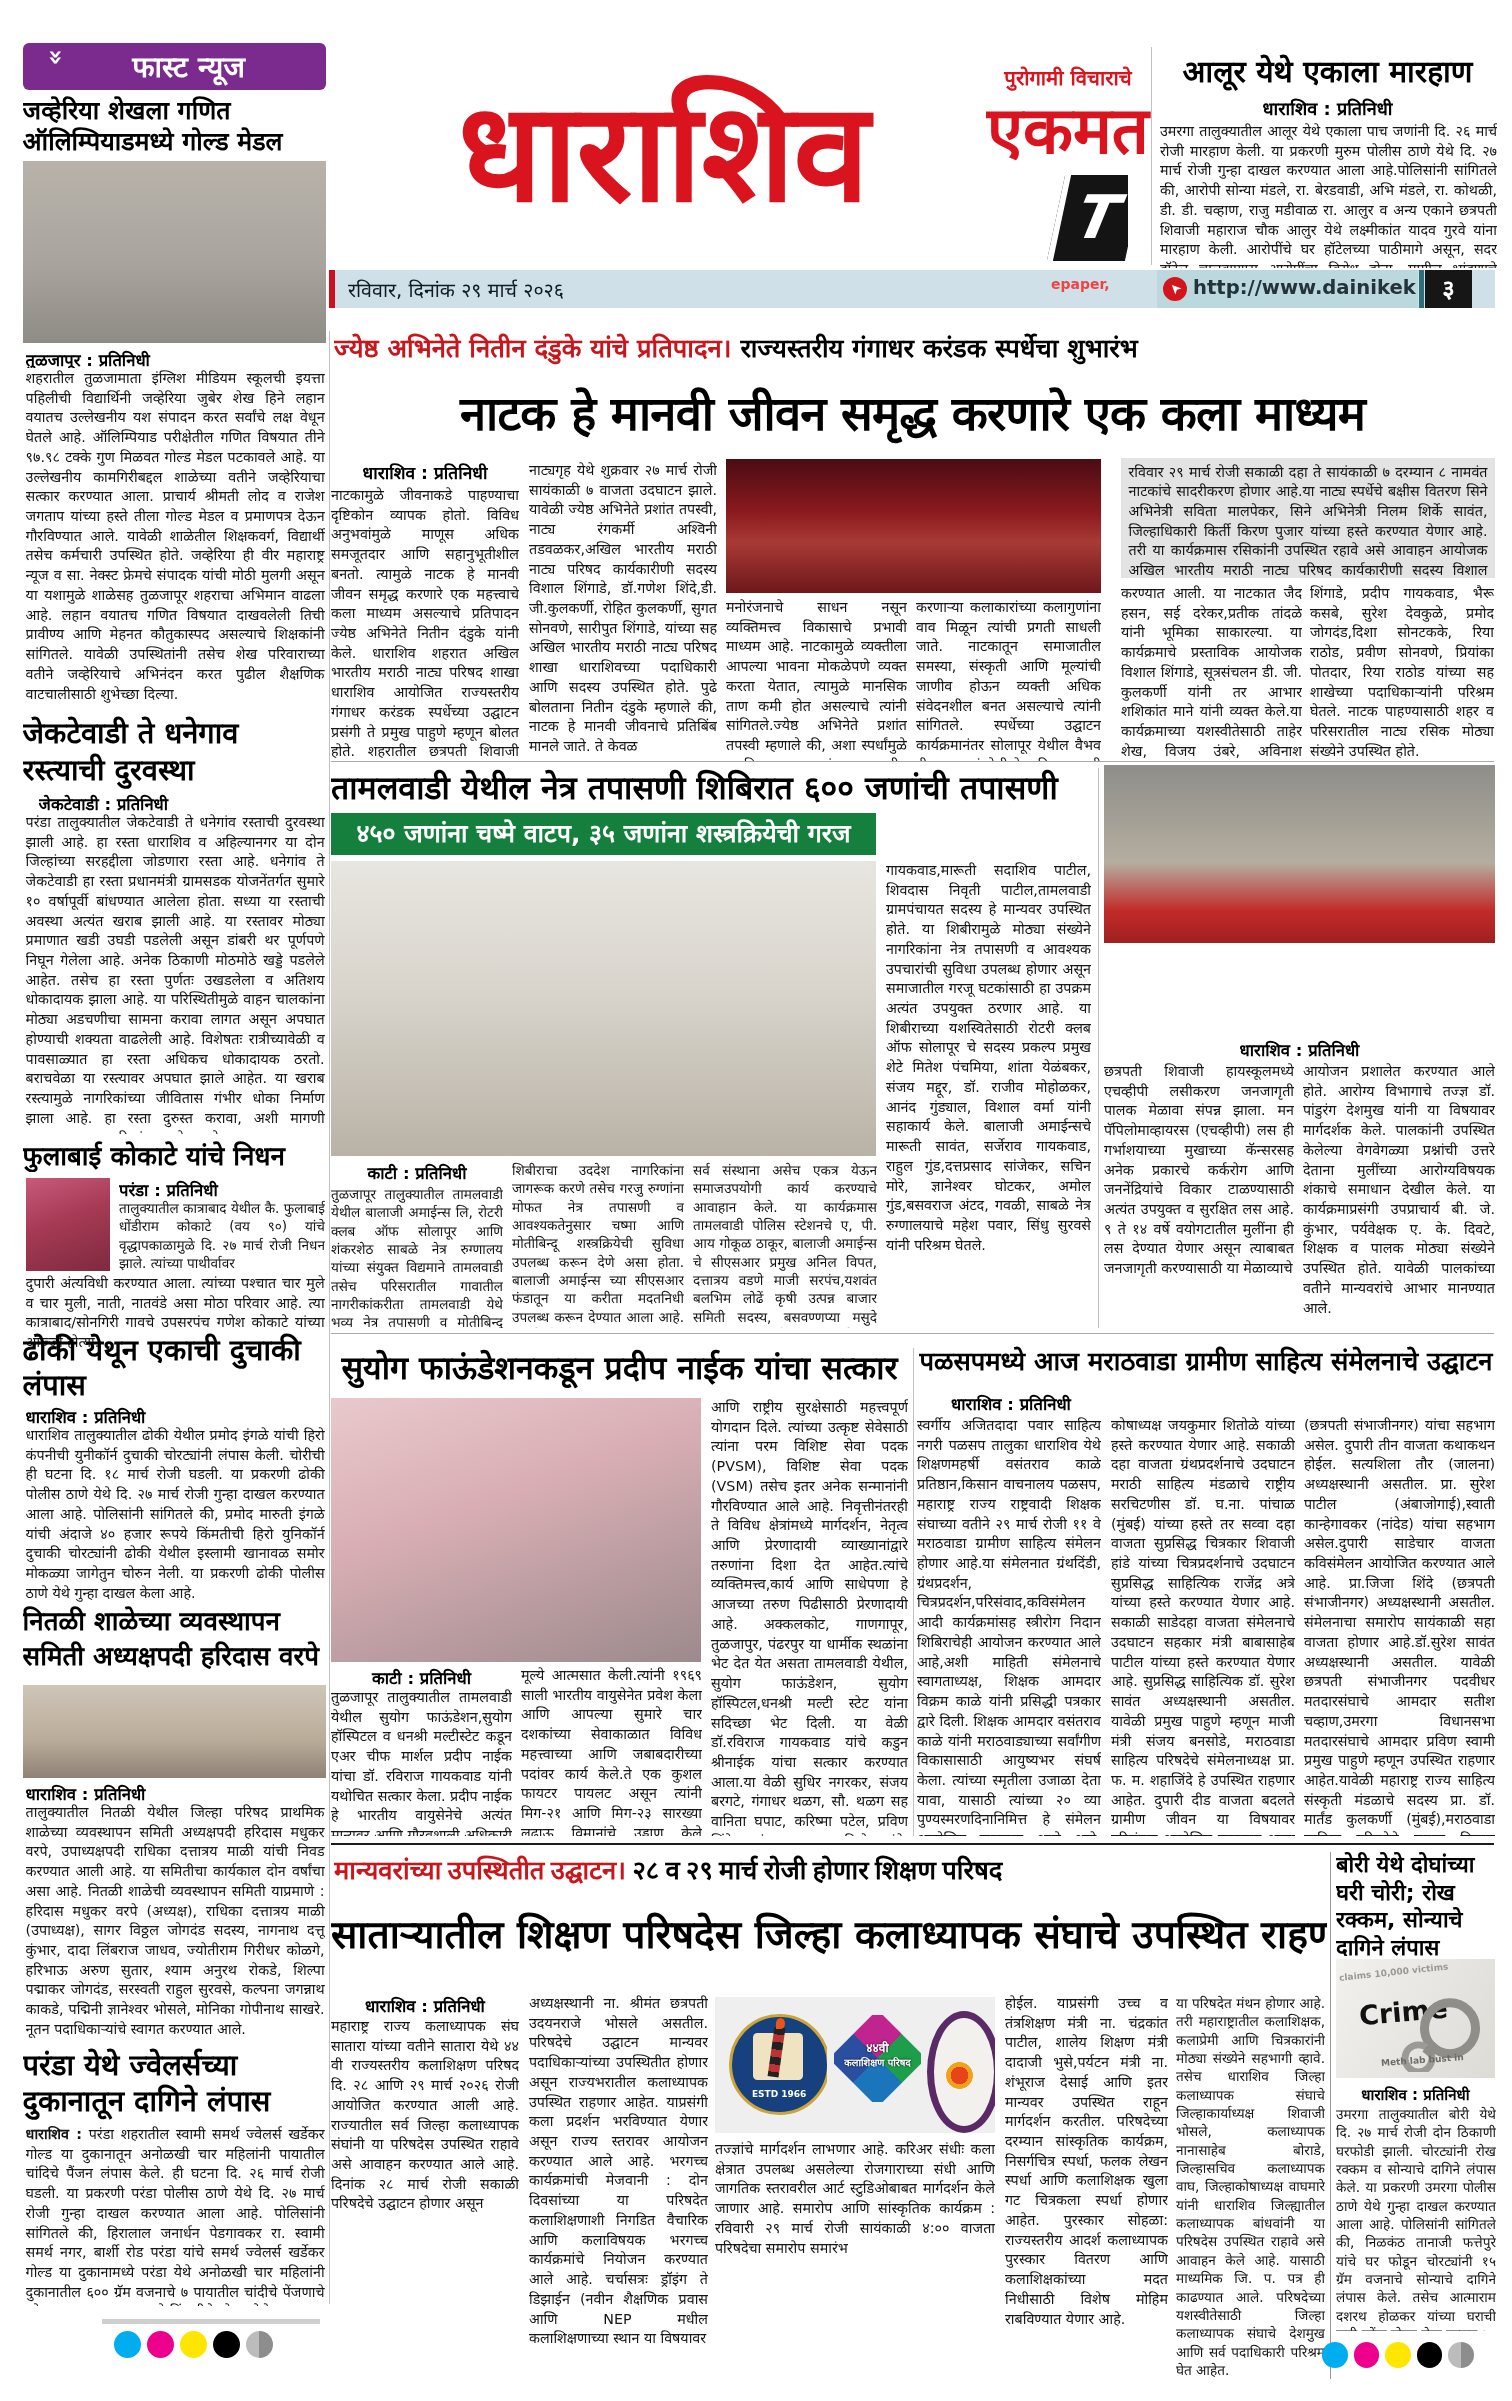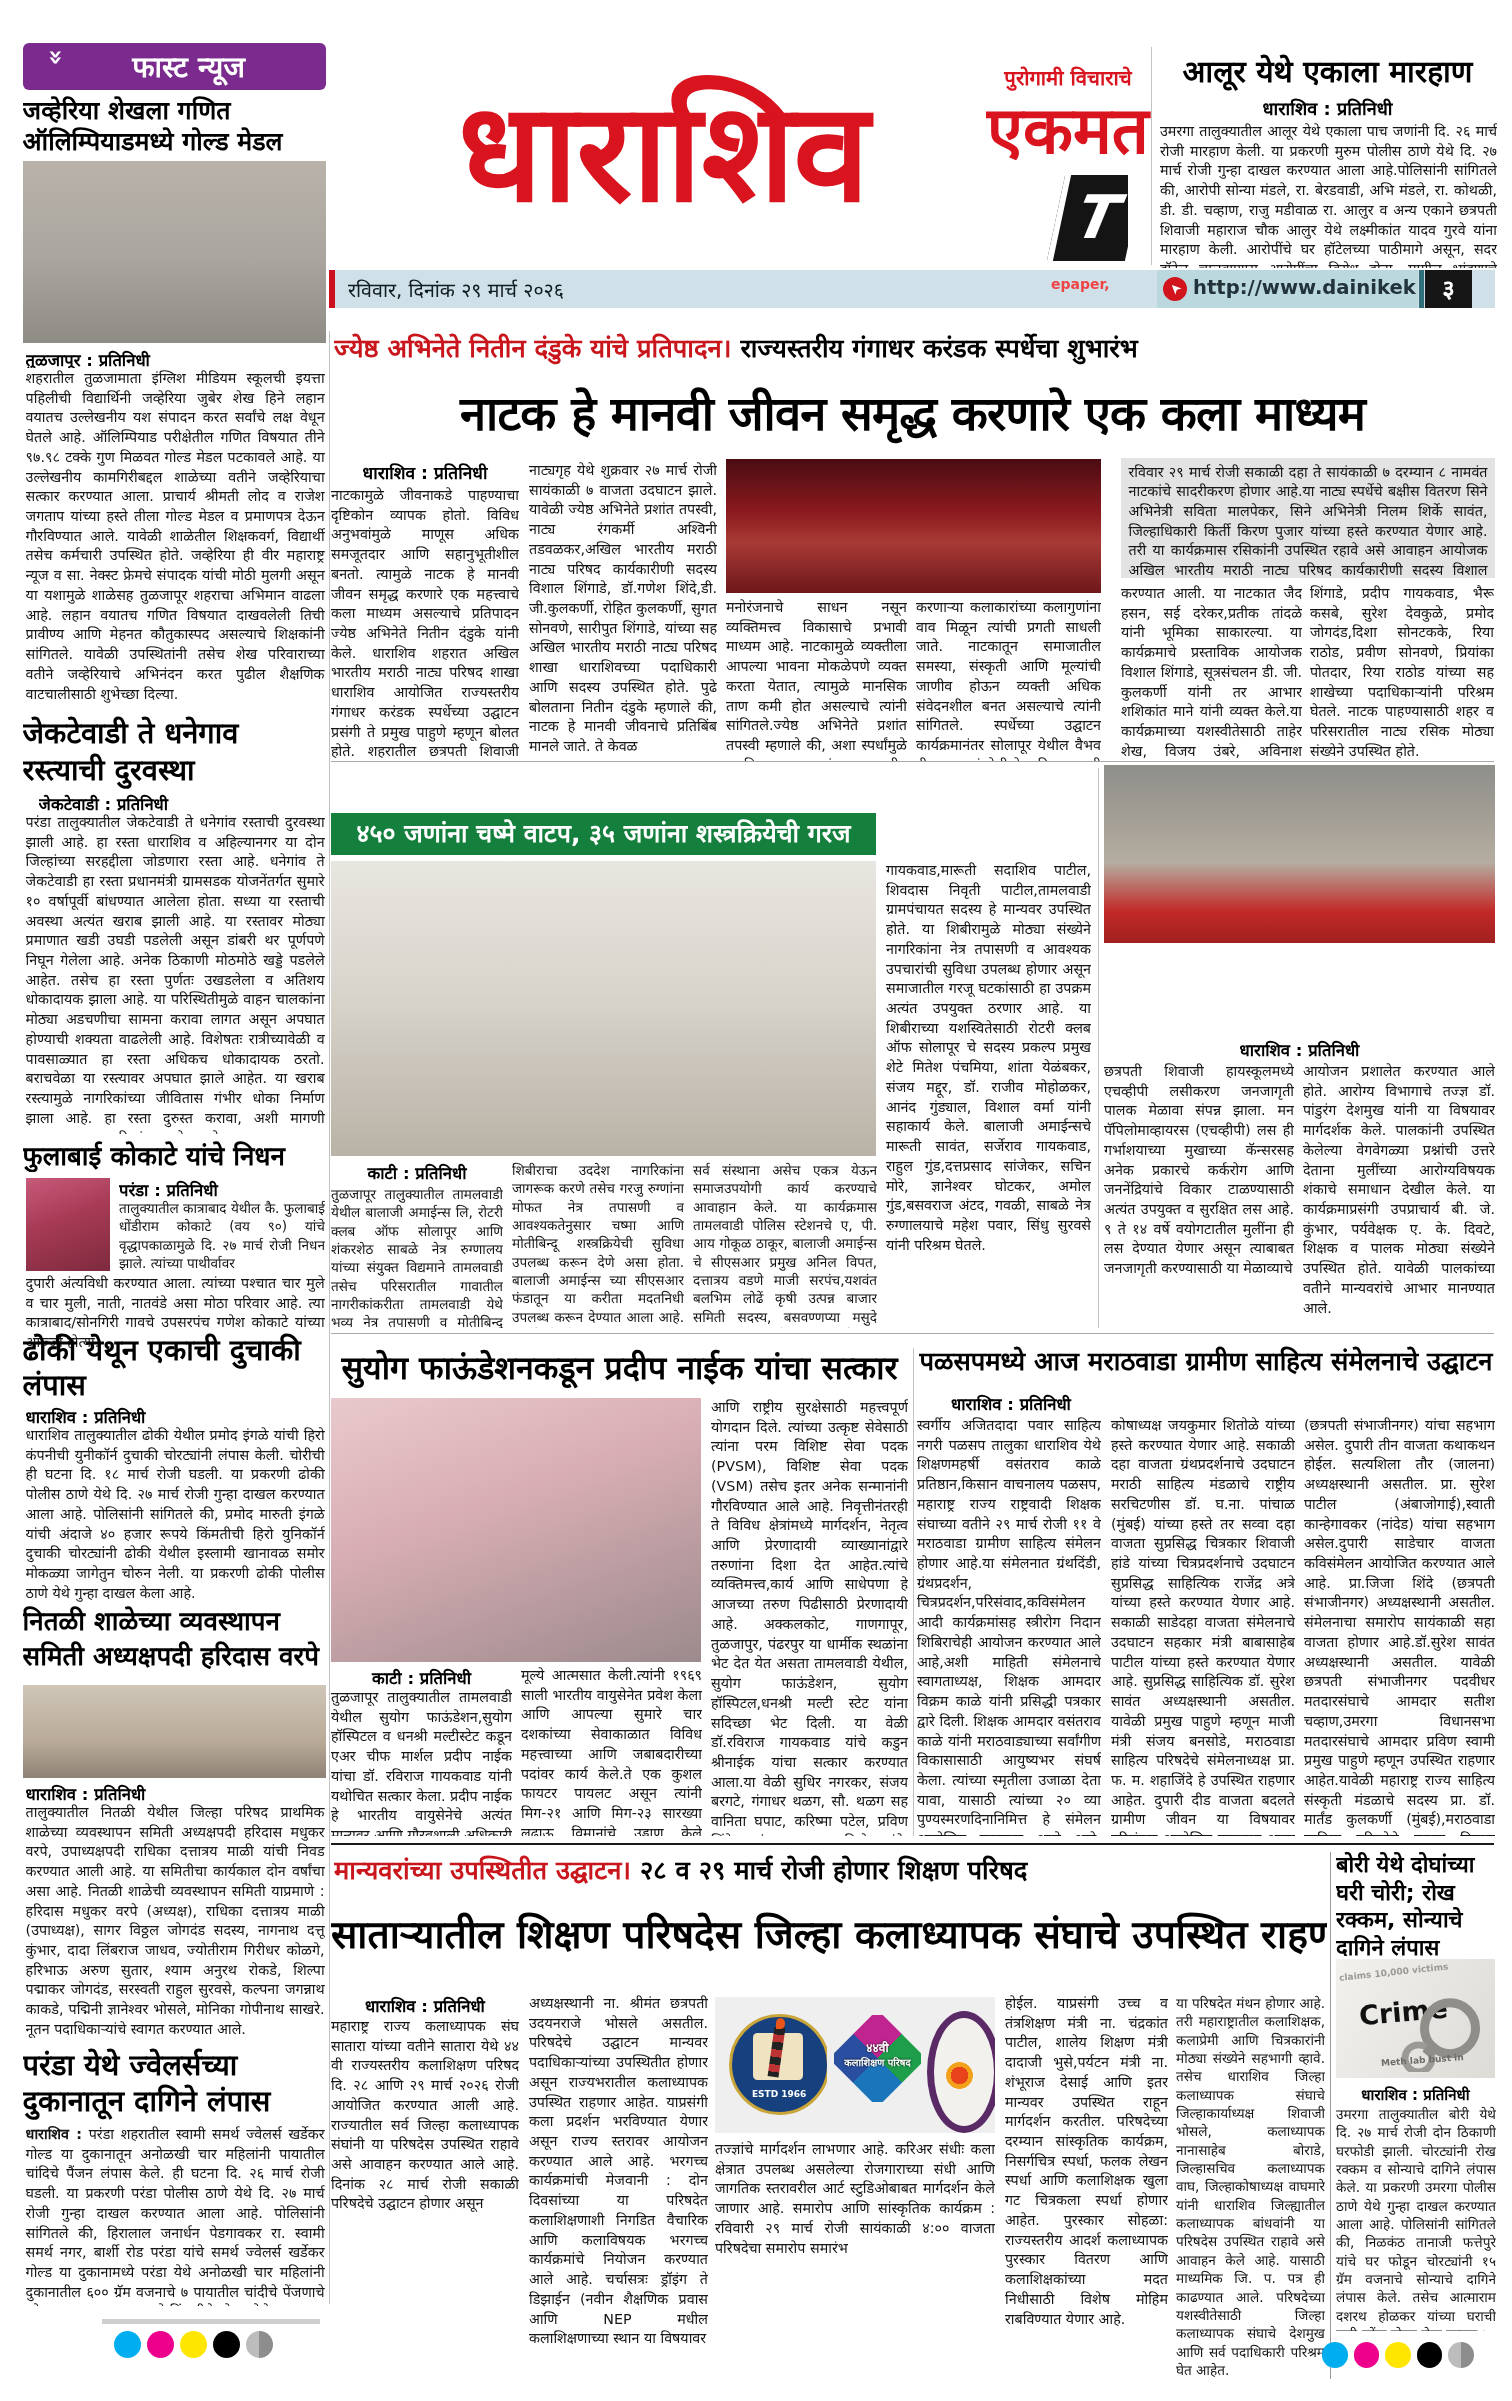--- a/index.html
+++ b/index.html
@@ -93,20 +93,21 @@
   <div class="abs body" style="left:331px;top:486px;width:188px;height:274px;">नाटकामुळे जीवनाकडे पाहण्याचा दृष्टिकोन व्यापक होतो. विविध अनुभवांमुळे माणूस अधिक समजूतदार आणि सहानुभूतीशील बनतो. त्यामुळे नाटक हे मानवी जीवन समृद्ध करणारे एक महत्त्वाचे कला माध्यम असल्याचे प्रतिपादन ज्येष्ठ अभिनेते नितीन दंडुके यांनी केले. धाराशिव शहरात अखिल भारतीय मराठी नाट्य परिषद शाखा धाराशिव आयोजित राज्यस्तरीय गंगाधर करंडक स्पर्धेच्या उद्घाटन प्रसंगी ते प्रमुख पाहुणे म्हणून बोलत होते. शहरातील छत्रपती शिवाजी महाराज</div>
   <div class="abs body" style="left:529px;top:461px;width:188px;height:300px;">नाट्यगृह येथे शुक्रवार २७ मार्च रोजी सायंकाळी ७ वाजता उदघाटन झाले. यावेळी ज्येष्ठ अभिनेते प्रशांत तपस्वी, नाट्य रंगकर्मी अश्विनी तडवळकर,अखिल भारतीय मराठी नाट्य परिषद कार्यकारीणी सदस्य विशाल शिंगाडे, डॉ.गणेश शिंदे,डी. जी.कुलकर्णी, रोहित कुलकर्णी, सुगत सोनवणे, सारीपुत शिंगाडे, यांच्या सह अखिल भारतीय मराठी नाट्य परिषद शाखा धाराशिवच्या पदाधिकारी आणि सदस्य उपस्थित होते. पुढे बोलताना नितीन दंडुके म्हणाले की, नाटक हे मानवी जीवनाचे प्रतिबिंब मानले जाते. ते केवळ</div>
   <div class="abs photo" style="left:726px;top:459px;width:375px;height:134px;background:linear-gradient(180deg,#4a0c12 0%,#8c1a1f 40%,#a83a35 62%,#6e171b 100%);"></div>
   <div class="abs body" style="left:726px;top:598px;width:181px;height:163px;">मनोरंजनाचे साधन नसून व्यक्तिमत्त्व विकासाचे प्रभावी माध्यम आहे. नाटकामुळे व्यक्तीला आपल्या भावना मोकळेपणे व्यक्त करता येतात, त्यामुळे मानसिक ताण कमी होत असल्याचे त्यांनी सांगितले.ज्येष्ठ अभिनेते प्रशांत तपस्वी म्हणाले की, अशा स्पर्धांमुळे स्थानिक कलाकारांना व्यासपीठ उपलब्ध होते. रंगभूमीवर काम</div>
   <div class="abs body" style="left:916px;top:598px;width:185px;height:163px;">करणाऱ्या कलाकारांच्या कलागुणांना वाव मिळून त्यांची प्रगती साधली जाते. नाटकातून समाजातील समस्या, संस्कृती आणि मूल्यांची जाणीव होऊन व्यक्ती अधिक संवेदनशील बनत असल्याचे त्यांनी सांगितले. स्पर्धेच्या उद्घाटन कार्यक्रमानंतर सोलापूर येथील वैभव दीप नाट्य संस्थेची प्रेम की यातना ही एकांकिका सादर</div>
   <div class="abs body" style="left:1121px;top:458px;width:359px;height:111px;background:#e3e3e3;padding:4.5px 7.5px;">रविवार २९ मार्च रोजी सकाळी दहा ते सायंकाळी ७ दरम्यान ८ नामवंत नाटकांचे सादरीकरण होणार आहे.या नाट्य स्पर्धेचे बक्षीस वितरण सिने अभिनेत्री सविता मालपेकर, सिने अभिनेत्री निलम शिर्के सावंत, जिल्हाधिकारी किर्ती किरण पुजार यांच्या हस्ते करण्यात येणार आहे. तरी या कार्यक्रमास रसिकांनी उपस्थित रहावे असे आवाहन आयोजक अखिल भारतीय मराठी नाट्य परिषद कार्यकारीणी सदस्य विशाल शिंगाडे यांनी केले आहे.</div>
   <div class="abs body" style="left:1121px;top:584px;width:181px;height:176px;">करण्यात आली. या नाटकात जैद हसन, सई दरेकर,प्रतीक तांदळे यांनी भूमिका साकारल्या. या कार्यक्रमाचे प्रस्ताविक आयोजक विशाल शिंगाडे, सूत्रसंचलन डी. जी. कुलकर्णी यांनी तर आभार शशिकांत माने यांनी व्यक्त केले.या कार्यक्रमाच्या यशस्वीतेसाठी ताहेर शेख, विजय उंबरे, अविनाश बनसोडे, यशवंत शिंगाडे, सुमित</div>
   <div class="abs body" style="left:1310px;top:584px;width:184px;height:176px;">शिंगाडे, प्रदीप गायकवाड, भैरू कसबे, सुरेश देवकुळे, प्रमोद जोगदंड,दिशा सोनटकके, रिया राठोड, प्रवीण सोनवणे, प्रियांका पोतदार, रिया राठोड यांच्या सह शाखेच्या पदाधिकाऱ्यांनी परिश्रम घेतले. नाटक पाहण्यासाठी शहर व परिसरातील नाट्य रसिक मोठ्या संख्येने उपस्थित होते.</div>
   <div class="abs hline" style="left:331px;top:761px;width:1163px;height:0.8px;"></div>
 
+  <div class="abs head nowrap" style="left:331px;top:765px;width:762px;height:44px;font-size:32px;font-weight:900;">तामलवाडी येथील नेत्र तपासणी शिबिरात ६०० जणांची तपासणी</div>
   <div class="abs center" style="left:331px;top:813px;width:545px;height:42px;background:#15803d;color:#fff;font-size:25px;font-weight:700;line-height:42px;white-space:nowrap;">४५० जणांना चष्मे वाटप, ३५ जणांना शस्त्रक्रियेची गरज</div>
   <div class="abs photo" style="left:331px;top:861px;width:545px;height:295px;background:linear-gradient(180deg,#e8e6e0 0%,#d8d4cc 45%,#b9b2a6 100%);"></div>
   <div class="abs byline-c" style="left:331px;top:1161px;width:172px;height:21px;">काटी : प्रतिनिधी</div>
   <div class="abs body-sm" style="left:331px;top:1185px;width:172px;height:143px;">तुळजापूर तालुक्यातील तामलवाडी येथील बालाजी अमाईन्स लि, रोटरी क्लब ऑफ सोलापूर आणि शंकरशेठ साबळे नेत्र रुग्णालय यांच्या संयुक्त विद्यमाने तामलवाडी तसेच परिसरातील गावातील नागरीकांकरीता तामलवाडी येथे भव्य नेत्र तपासणी व मोतीबिन्दू शस्त्रकिया शिबिराचे आयोजन करण्यात आले. या मध्ये ६०० लाभार्थींनी तपासणी करून घेतली त्यामध्ये ९५ जणांना मोतीबिन्दू शस्त्रक्रियेची आवश्यकता असून ४५० जणांना चष्मे वाटप करण्यात आले. या</div>
   <div class="abs body-sm" style="left:512px;top:1161px;width:172px;height:167px;">शिबीराचा उददेश नागरिकांना जागरूक करणे तसेच गरजु रुग्णांना मोफत नेत्र तपासणी व आवश्यकतेनुसार चष्मा आणि मोतीबिन्दू शस्त्रक्रियेची सुविधा उपलब्ध करून देणे असा होता. बालाजी अमाईन्स च्या सीएसआर फंडातून या करीता मदतनिधी उपलब्ध करून देण्यात आला आहे. या शिबीराचे उद्घाटन मान्यवरांच्या हस्ते दिप प्रज्वलन करून तसेच सरस्वतीपूजन करून करण्यात आले. रोटरी क्लब ऑफ सोलापूरच्या अध्यक्ष रोटे.धनश्री केळकर यांनी उपस्थितांचे स्वागत केले आणि सामील झालेल्या</div>
   <div class="abs body-sm" style="left:693px;top:1161px;width:184px;height:167px;">सर्व संस्थाना असेच एकत्र येऊन समाजउपयोगी कार्य करण्याचे आवाहान केले. या कार्यक्रमास तामलवाडी पोलिस स्टेशनचे ए, पी. आय गोकूळ ठाकूर, बालाजी अमाईन्स चे सीएसआर प्रमुख अनिल विपत, दत्तात्रय वडणे माजी सरपंच,यशवंत बलभिम लोढें कृषी उत्पन्न बाजार समिती सदस्य, बसवण्णप्या मसुदे अध्यक्ष त्रंबकेश्वर शिक्षण संस्था,बालाजी अमाईन्सचे आर सुब्बाराव शास्त्री (जनरल मॅनेजर), ज्ञानेश्वर माळी माजी सरपंच,सुधीर पाटील, सुधीर बलभीम</div>
   <div class="abs body" style="left:886px;top:861px;width:205px;height:467px;">गायकवाड,मारूती सदाशिव पाटील, शिवदास निवृती पाटील,तामलवाडी ग्रामपंचायत सदस्य हे मान्यवर उपस्थित होते. या शिबीरामुळे मोठ्या संख्येने नागरिकांना नेत्र तपासणी व आवश्यक उपचारांची सुविधा उपलब्ध होणार असून समाजातील गरजू घटकांसाठी हा उपक्रम अत्यंत उपयुक्त ठरणार आहे. या शिबीराच्या यशस्वितेसाठी रोटरी क्लब ऑफ सोलापूर चे सदस्य प्रकल्प प्रमुख शेटे मितेश पंचमिया, शांता येळंबकर, संजय मद्दूर, डॉ. राजीव मोहोळकर, आनंद गुंड्याल, विशाल वर्मा यांनी सहाकार्य केले. बालाजी अमाईन्सचे मारूती सावंत, सर्जेराव गायकवाड, राहुल गुंड,दत्तप्रसाद सांजेकर, सचिन मोरे, ज्ञानेश्वर घोटकर, अमोल गुंड,बसवराज अंटद, गवळी, साबळे नेत्र रुग्णालयाचे महेश पवार, सिंधु सुरवसे यांनी परिश्रम घेतले.</div>
 
   <div class="abs vline" style="left:1098px;top:768px;width:0.8px;height:560px;"></div>
 
@@ -125,21 +126,21 @@
 
   <div class="abs vline" style="left:913px;top:1348px;width:0.8px;height:488px;"></div>
 
   <div class="abs head center nowrap" style="left:917px;top:1343px;width:578px;height:44px;font-size:25.6px;font-weight:900;">पळसपमध्ये आज मराठवाडा ग्रामीण साहित्य संमेलनाचे उद्घाटन</div>
   <div class="abs byline-c" style="left:917px;top:1392px;width:188px;height:21px;">धाराशिव : प्रतिनिधी</div>
   <div class="abs body" style="left:917px;top:1416px;width:184px;height:420px;">स्वर्गीय अजितदादा पवार साहित्य नगरी पळसप तालुका धाराशिव येथे शिक्षणमहर्षी वसंतराव काळे प्रतिष्ठान,किसान वाचनालय पळसप, महाराष्ट्र राज्य राष्ट्रवादी शिक्षक संघाच्या वतीने २९ मार्च रोजी ११ वे मराठवाडा ग्रामीण साहित्य संमेलन होणार आहे.या संमेलनात ग्रंथदिंडी, ग्रंथप्रदर्शन, चित्रप्रदर्शन,परिसंवाद,कविसंमेलन आदी कार्यक्रमांसह स्त्रीरोग निदान शिबिराचेही आयोजन करण्यात आले आहे,अशी माहिती संमेलनाचे स्वागताध्यक्ष, शिक्षक आमदार विक्रम काळे यांनी प्रसिद्धी पत्रकार द्वारे दिली. शिक्षक आमदार वसंतराव काळे यांनी मराठवाड्याच्या सर्वांगीण विकासासाठी आयुष्यभर संघर्ष केला. त्यांच्या स्मृतीला उजाळा देता यावा, यासाठी त्यांच्या २० व्या पुण्यस्मरणदिनानिमित्त हे संमेलन आयोजित करण्यात आले आहे. सुप्रसिद्ध साहित्यिक डॉ. सुरेश सावंत (नांदेड) हे संमेलनाध्यक्ष आहेत.२९ मार्चला सकाळी आठ वाजता ग्रंथदिंडीचे उदघाटन श्री शिवाजी शिक्षण प्रसारक मंडळ बार्शीचे</div>
   <div class="abs body" style="left:1111px;top:1416px;width:184px;height:420px;">कोषाध्यक्ष जयकुमार शितोळे यांच्या हस्ते करण्यात येणार आहे. सकाळी दहा वाजता ग्रंथप्रदर्शनाचे उदघाटन मराठी साहित्य मंडळाचे राष्ट्रीय सरचिटणीस डॉ. घ.ना. पांचाळ (मुंबई) यांच्या हस्ते तर सव्वा दहा वाजता सुप्रसिद्ध चित्रकार शिवाजी हांडे यांच्या चित्रप्रदर्शनाचे उदघाटन सुप्रसिद्ध साहित्यिक राजेंद्र अत्रे यांच्या हस्ते करण्यात येणार आहे. सकाळी साडेदहा वाजता संमेलनाचे उदघाटन सहकार मंत्री बाबासाहेब पाटील यांच्या हस्ते करण्यात येणार आहे. सुप्रसिद्ध साहित्यिक डॉ. सुरेश सावंत अध्यक्षस्थानी असतील. यावेळी प्रमुख पाहुणे म्हणून माजी मंत्री संजय बनसोडे, मराठवाडा साहित्य परिषदेचे संमेलनाध्यक्ष प्रा. फ. म. शहाजिंदे हे उपस्थित राहणार आहेत. दुपारी दीड वाजता बदलते ग्रामीण जीवन या विषयावर परिसंवाद आयोजित करण्यात आला आहे. सुप्रसिद्ध विचारवंत प्रा. गंगाधरराव हिंगोले अध्यक्षस्थानी असतील. प्राचार्य राजकुमार मस्के (उदगीर),प्रा.डॉ. कैलास इंगळे</div>
   <div class="abs body" style="left:1304px;top:1416px;width:191px;height:420px;">(छत्रपती संभाजीनगर) यांचा सहभाग असेल. दुपारी तीन वाजता कथाकथन होईल. सत्यशिला तौर (जालना) अध्यक्षस्थानी असतील. प्रा. सुरेश पाटील (अंबाजोगाई),स्वाती कान्हेगावकर (नांदेड) यांचा सहभाग असेल.दुपारी साडेचार वाजता कविसंमेलन आयोजित करण्यात आले आहे. प्रा.जिजा शिंदे (छत्रपती संभाजीनगर) अध्यक्षस्थानी असतील. संमेलनाचा समारोप सायंकाळी सहा वाजता होणार आहे.डॉ.सुरेश सावंत अध्यक्षस्थानी असतील. यावेळी छत्रपती संभाजीनगर पदवीधर मतदारसंघाचे आमदार सतीश चव्हाण,उमरगा विधानसभा मतदारसंघाचे आमदार प्रविण स्वामी प्रमुख पाहुणे म्हणून उपस्थित राहणार आहेत.यावेळी महाराष्ट्र राज्य साहित्य संस्कृती मंडळाचे सदस्य प्रा. डॉ. मार्तंड कुलकर्णी (मुंबई),मराठवाडा साहित्य परिषदेचे सदस्य विलास सिंदगीकर (छत्रपती संभाजीनगर) यांचा सत्कार करण्यात येणार आहे. रात्री आठ वाजता सांस्कृतिक कार्यक्रम आयोजित करण्यात आला आहे.</div>
 
   <div class="abs" style="left:331px;top:1843px;width:1163px;height:2.3px;background:#1a1a1a;"></div>
-  <div class="abs nowrap" style="left:334px;top:1852px;width:994px;height:36px;font-size:25.6px;font-weight:800;">
+  <div class="abs nowrap" style="left:334px;top:1852px;width:994px;height:36px;font-size:25.6px;font-weight:800;font-family:Liberation Serif, serif;">
     <span style="color:#c9161d;">मान्यवरांच्या उपस्थितीत उद्घाटन।</span>
     <span style="color:#000;">२८ व २९ मार्च रोजी होणार शिक्षण परिषद</span>
   </div>
   <div class="abs head nowrap" style="left:331px;top:1893px;width:996px;height:84px;font-size:39px;font-weight:900;line-height:84px;">साताऱ्यातील शिक्षण परिषदेस जिल्हा कलाध्यापक संघाचे उपस्थित राहण्याचे आवाहन</div>
   <div class="abs byline-c" style="left:331px;top:1994px;width:188px;height:19.6px;">धाराशिव : प्रतिनिधी</div>
   <div class="abs body" style="left:331px;top:2017px;width:188px;height:378px;">महाराष्ट्र राज्य कलाध्यापक संघ सातारा यांच्या वतीने सातारा येथे ४४ वी राज्यस्तरीय कलाशिक्षण परिषद दि. २८ आणि २९ मार्च २०२६ रोजी आयोजित करण्यात आली आहे. राज्यातील सर्व जिल्हा कलाध्यापक संघांनी या परिषदेस उपस्थित राहावे असे आवाहन करण्यात आले आहे. दिनांक २८ मार्च रोजी सकाळी परिषदेचे उद्घाटन होणार असून</div>
   <div class="abs body" style="left:529px;top:1994px;width:179px;height:401px;">अध्यक्षस्थानी ना. श्रीमंत छत्रपती उदयनराजे भोसले असतील. परिषदेचे उद्घाटन मान्यवर पदाधिकाऱ्यांच्या उपस्थितीत होणार असून राज्यभरातील कलाध्यापक उपस्थित राहणार आहेत. याप्रसंगी कला प्रदर्शन भरविण्यात येणार असून राज्य स्तरावर आयोजन करण्यात आले आहे. भरगच्च कार्यक्रमांची मेजवानी : दोन दिवसांच्या या परिषदेत कलाशिक्षणाशी निगडित वैचारिक आणि कलाविषयक भरगच्च कार्यक्रमांचे नियोजन करण्यात आले आहे. चर्चासत्रः ड्रॉइंग ते डिझाईन (नवीन शैक्षणिक प्रवास आणि NEP मधील कलाशिक्षणाच्या स्थान या विषयावर</div>
 
   <div class="abs" style="left:715px;top:1997px;width:280px;height:136px;background:#efefef;">
     <div class="abs" style="left:13.6px;top:12px;width:98px;height:111px;">

